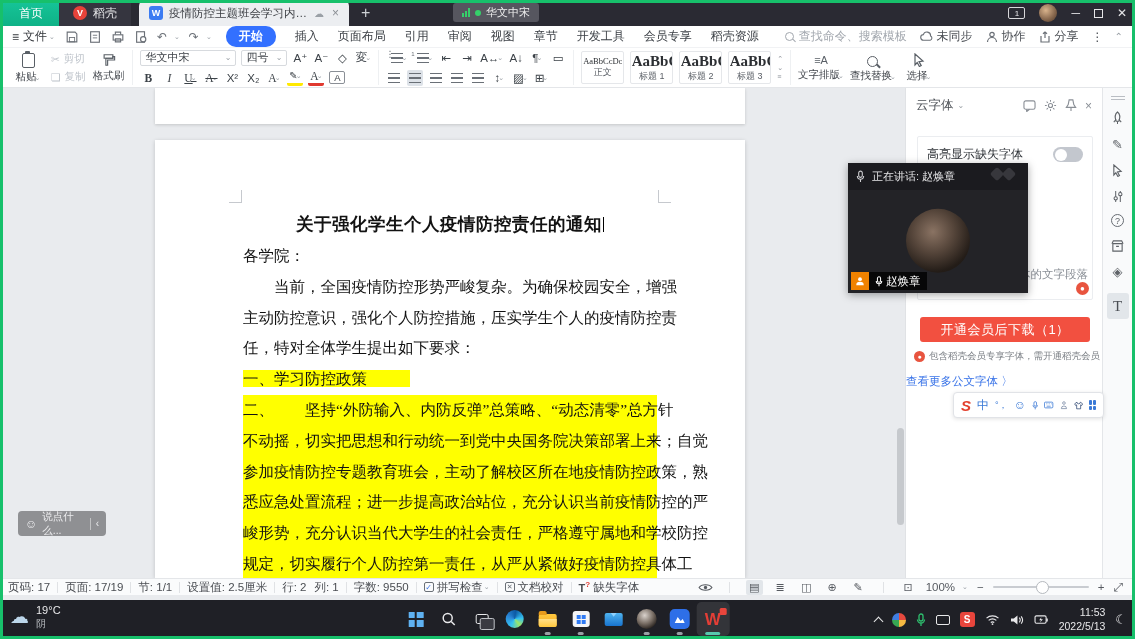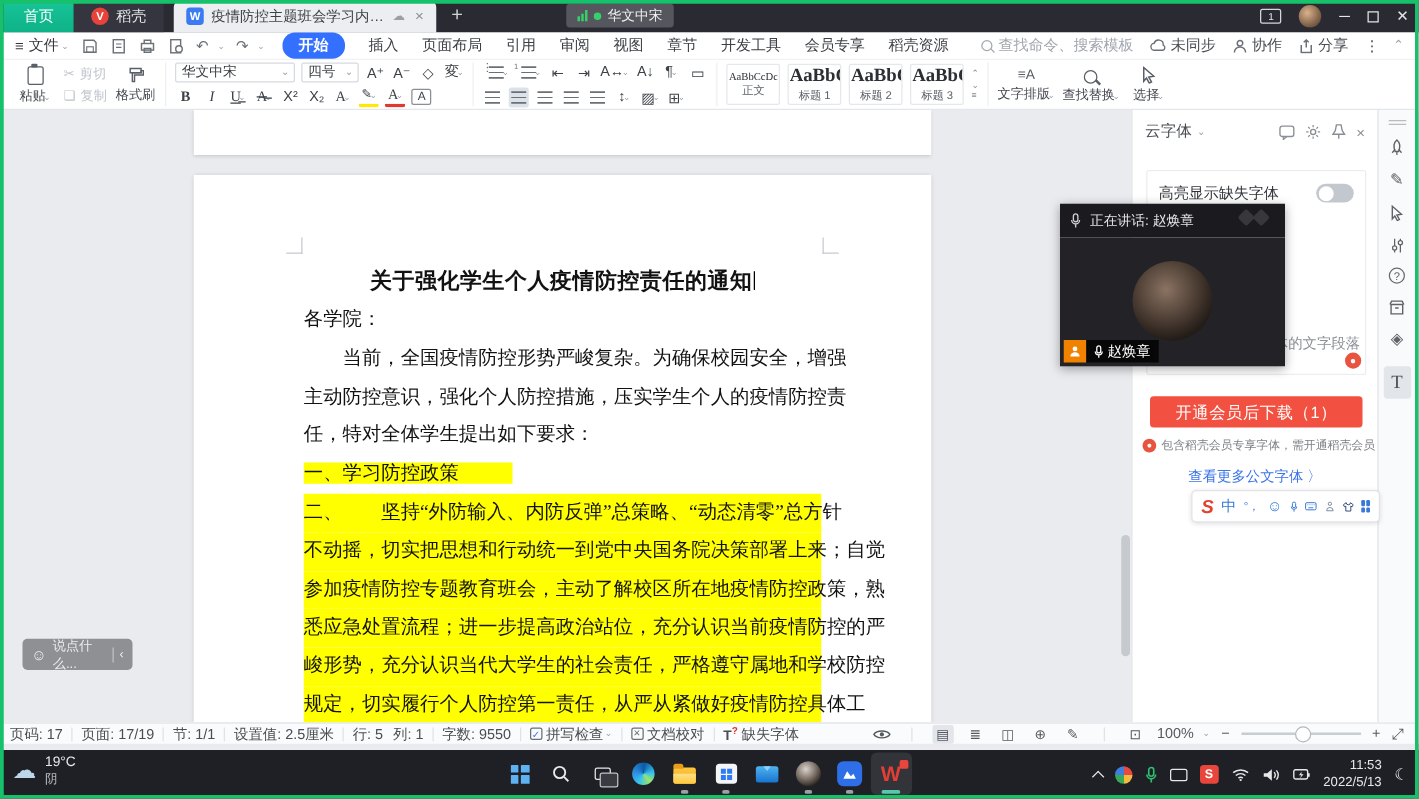--- a/index.html
+++ b/index.html
@@ -102,21 +102,21 @@
   .sb-card{position:absolute;left:11px;right:9px;top:48px;height:164px;border:1px solid #ebedf0;border-radius:2px;padding:9px}
   .sb-toggle-row{display:flex;align-items:center;justify-content:space-between}
   .sb-toggle-row .lbl{font-size:12px;color:#2f3338}
   .toggle{width:30px;height:15px;border-radius:8px;background:#c3c7ce;position:relative;flex:none}
   .toggle::after{content:"";position:absolute;left:1.5px;top:1.5px;width:12px;height:12px;border-radius:50%;background:#fff}
   .sb-frag{position:absolute;right:4px;top:130px;color:#8a8f96;font-size:11.5px;white-space:nowrap}
   .sb-reddot{position:absolute;left:158px;top:145px;width:13px;height:13px;border-radius:50%;background:#e8543f;color:#fff;font-size:8px;display:flex;align-items:center;justify-content:center}
   .sb-btn{position:absolute;left:14px;right:12px;top:229px;height:25px;background:#f25040;border-radius:3px;color:#fff;font-size:13px;display:flex;align-items:center;justify-content:center;letter-spacing:.5px}
   .sb-note{position:absolute;left:8px;right:4px;top:262px;display:flex;align-items:center;gap:4px;color:#7c8086;font-size:9.5px;white-space:nowrap}
   .note-ic{width:11px;height:11px;border-radius:50%;background:#e8543f;color:#fff;font-size:7px;display:flex;align-items:center;justify-content:center;flex:none}
-  .sb-more{position:absolute;left:0;right:0;top:286px;text-align:center;color:#3a74e8;font-size:11.5px}
+  .sb-more{position:absolute;left:0;right:0;top:286px;color:#3a74e8;font-size:11.5px}
   
   .sogou{position:absolute;left:953px;top:392px;width:151px;height:26px;background:#fff;border:1px solid #e1e3e7;border-radius:4px;box-shadow:0 1px 4px rgba(0,0,0,.12);display:flex;align-items:center;gap:6px;padding:0 7px;z-index:40}
   .sg-s{color:#e3402e;font-weight:900;font-size:15px;font-style:italic;line-height:1}
   .sg{color:#3a79d6;font-size:12px;line-height:1}
   .sg.small{font-size:9px}
   .sg-grid{width:10px;height:10px;display:grid;grid-template:1fr 1fr/1fr 1fr;gap:1px}
   .sg-grid i{background:#3a79d6;border-radius:1px}
   
   .meet{position:absolute;left:848px;top:163px;width:180px;height:130px;z-index:50;box-shadow:0 2px 8px rgba(0,0,0,.35)}
   .meet-hd{height:27px;background:#1b1b1f;display:flex;align-items:center;gap:7px;padding:0 8px;color:#e4e4e6;font-size:11px;position:relative}
@@ -599,21 +599,21 @@
 
   <div class="statusbar">
     <span>页码: 17</span>
       <span class="sep"></span>
     <span>页面: 17/19</span>
       <span class="sep"></span>
     <span>节: 1/1</span>
       <span class="sep"></span>
     <span>设置值: 2.5厘米</span>
       <span class="sep"></span>
-    <span>行: 5</span>
+    <span>行: 2</span>
     <span style="width:8px"></span>
     <span>列: 1</span>
       <span class="sep"></span>
     <span>字数: 9550</span>
       <span class="sep"></span>
     <span class="st-ic">
         <span class="chk">✓</span>
         <span>拼写检查</span>
         <span class="cv2">⌄</span>
       </span>

